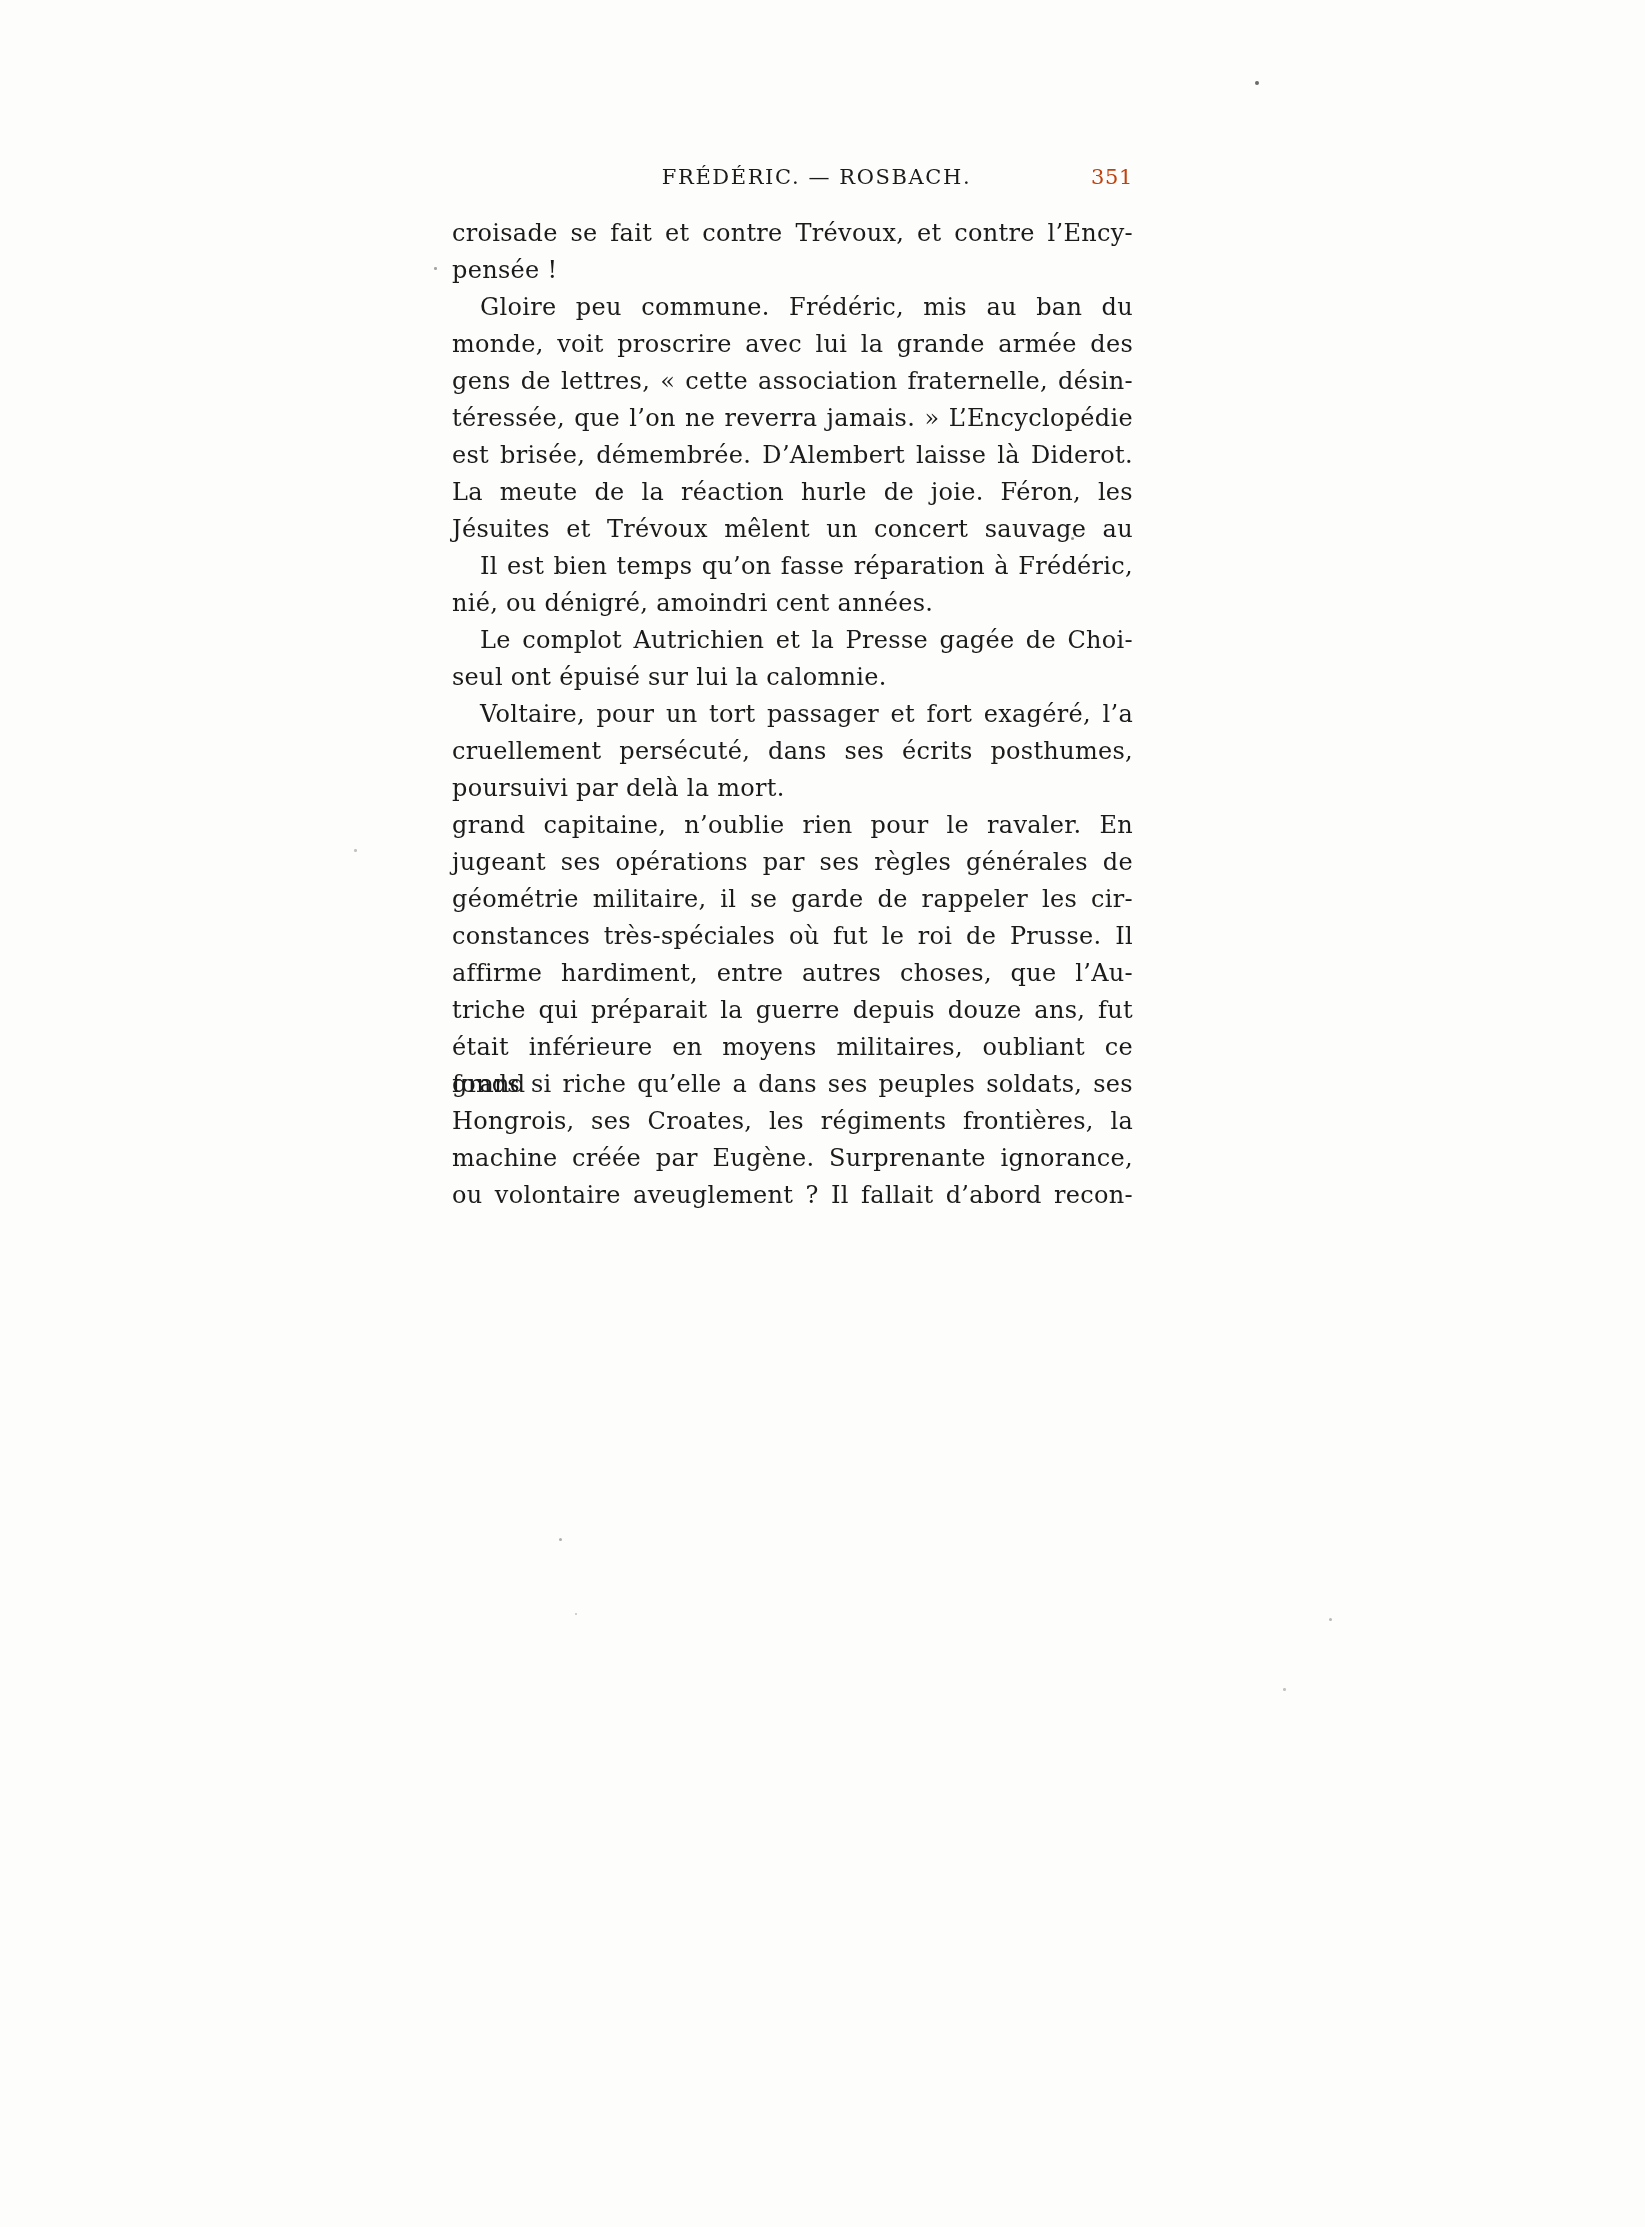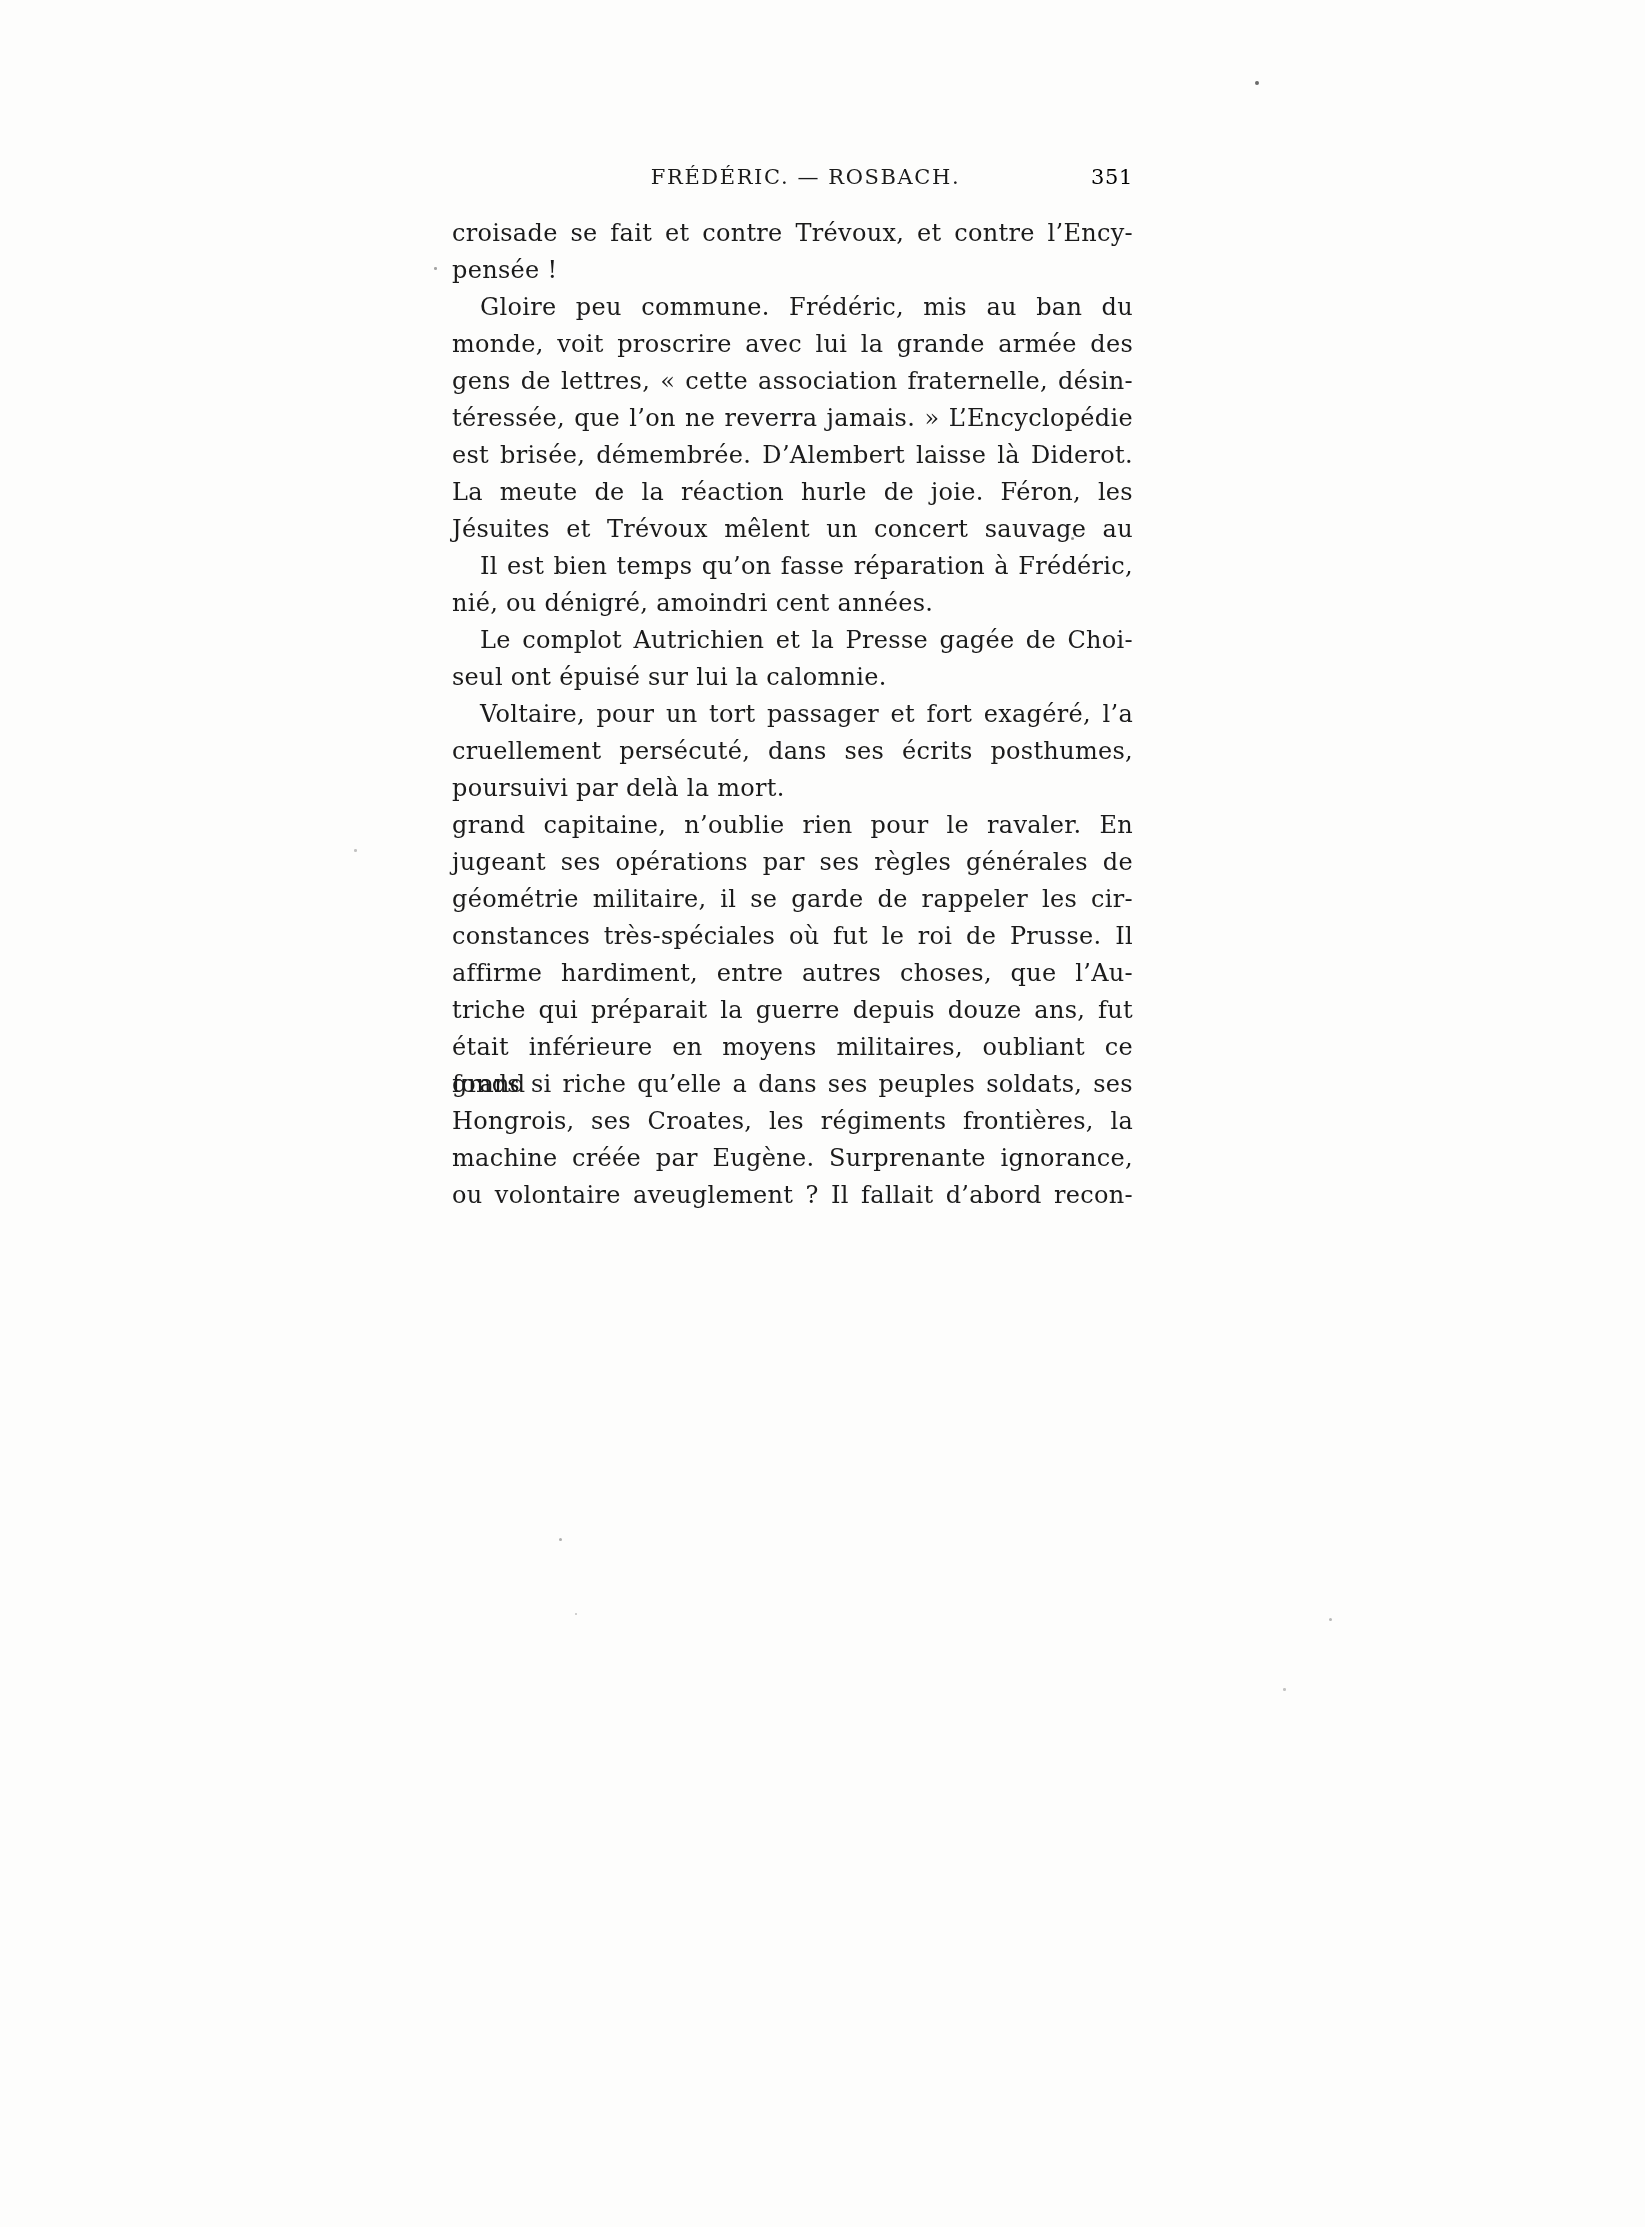--- a/index.html
+++ b/index.html
@@ -21,34 +21,34 @@
     position: absolute;
     left: 452px;
     top: 165px;
     width: 681px;
     height: 30.5px;
   }
   .running-title {
     position: absolute;
     left: 50%;
     transform: translateX(-50%);
-    margin-left: 13px;
+    margin-left: 24px;
     top: 0;
     font-size: 21px;
     letter-spacing: 1.6px;
     white-space: nowrap;
     color: #1b1b1b;
   }
   .page-number {
     position: absolute;
     right: 0;
     top: 0;
     font-size: 21px;
     letter-spacing: 0.6px;
-    color: #000000;
+    color: #c2410c;
   }
   
   .text-block {
     position: absolute;
     left: 452px;
     top: 215px;
     width: 681px;
   }
   .line {
     font-size: 24px;

